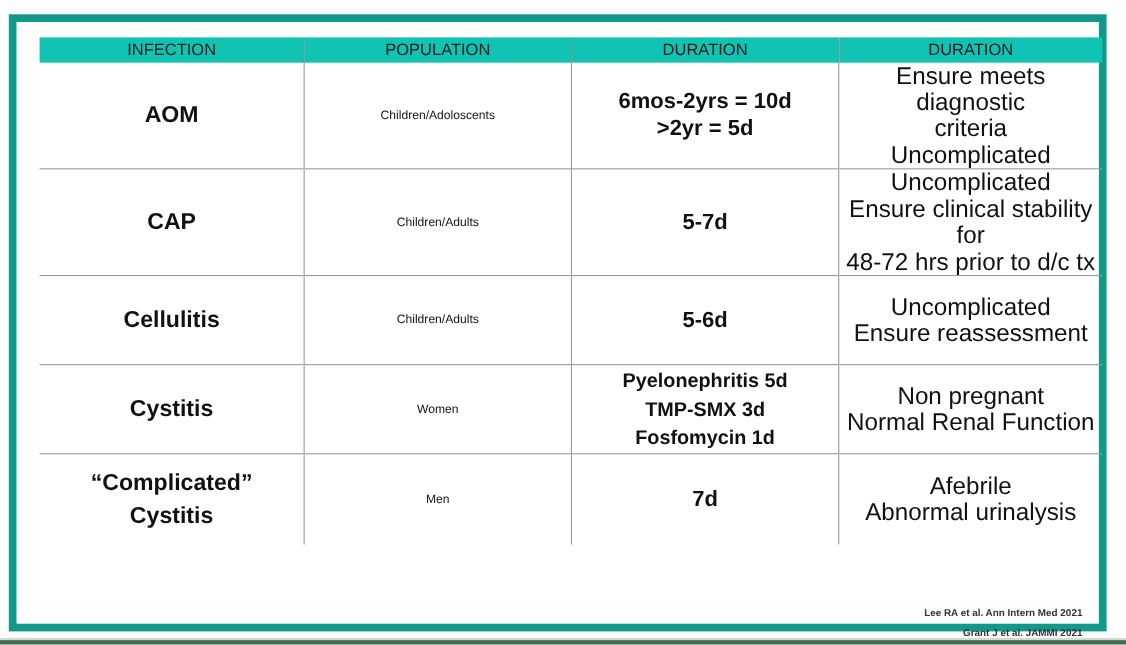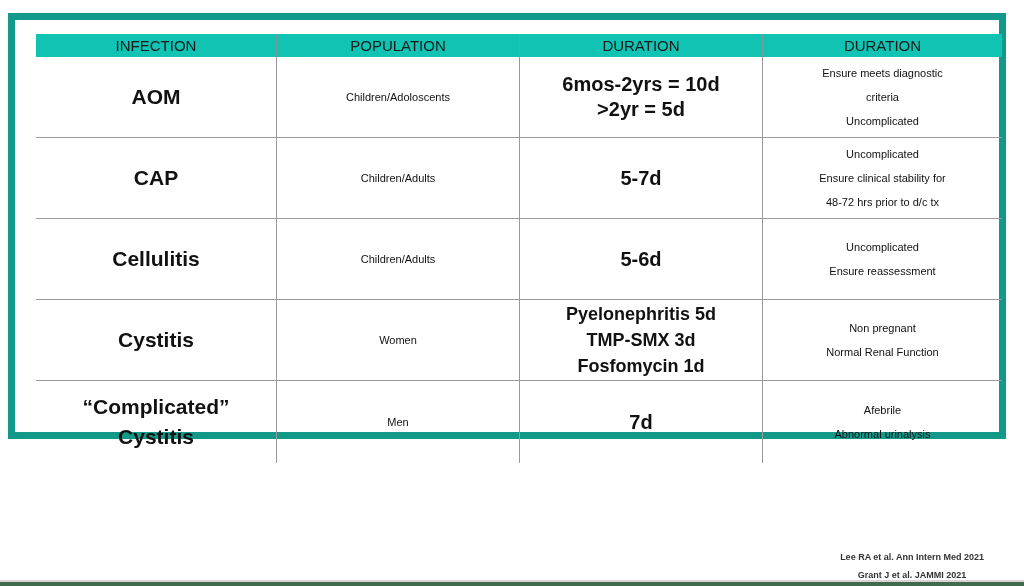--- a/index.html
+++ b/index.html
@@ -1,21 +1,21 @@
 <!DOCTYPE html>
 <html><head>
 <meta charset="utf-8">
 <style>
   html, body { margin:0; padding:0; }
   body {
     width:1024px; height:586px; position:relative; overflow:hidden;
     background:#ffffff; font-family:"Liberation Sans", sans-serif; color:#111;
   }
   .frame {
-    position:absolute; left:8px; top:13px; width:998px; height:426px;
+    position:absolute; left:8px; top:13px; width:998px; height:561px;
     box-sizing:border-box; border:7px solid #13998a; background:#fff;
   }
   table {
     position:absolute; left:21px; top:14px; width:966px;
     border-collapse:collapse; table-layout:fixed;
   }
   th {
     background:#10c3b3; color:#1a1a1a; font-weight:normal; font-size:15px;
     height:23px; padding:0; line-height:23px; text-align:center;
     border-left:1px solid #7a9a96;
@@ -25,25 +25,25 @@
     text-align:center; vertical-align:middle; height:80px; padding:0 6px;
     border-top:1px solid #9a9a9a; border-left:1px solid #9a9a9a; line-height:25px;
   }
   td:first-child { border-left:none; }
   tr.first td { border-top:none; }
   tr:last-child td { height:82px; }
   .inf { font-weight:bold; font-size:21px; line-height:30px; }
   .pop { font-size:11px; }
   .dur { font-size:20px; font-weight:bold;margin-top:16px; }
   .dur.small { font-size:18px; line-height:26px; }
-  .com { font-size:11px; line-height:24px;text-align:center; }
+  .com { font-size:22px; line-height:24px;text-align:center; }
   .line { display:block; }
   .refs {
     position:absolute; right:40px; top:548px; font-size:9px; font-weight:bold;
-    color:#333; line-height:18px; text-align:center;
+    color:#333; line-height:18px; text-align:right;
   }
   .bottom-bar {
     position:absolute; left:0; top:580px; width:1024px; height:6px;
     background:#3f6b4c; border-top:2px solid #d6d6d6;
   }
 </style>
 </head>
 <body>
 
 <div class="frame">

